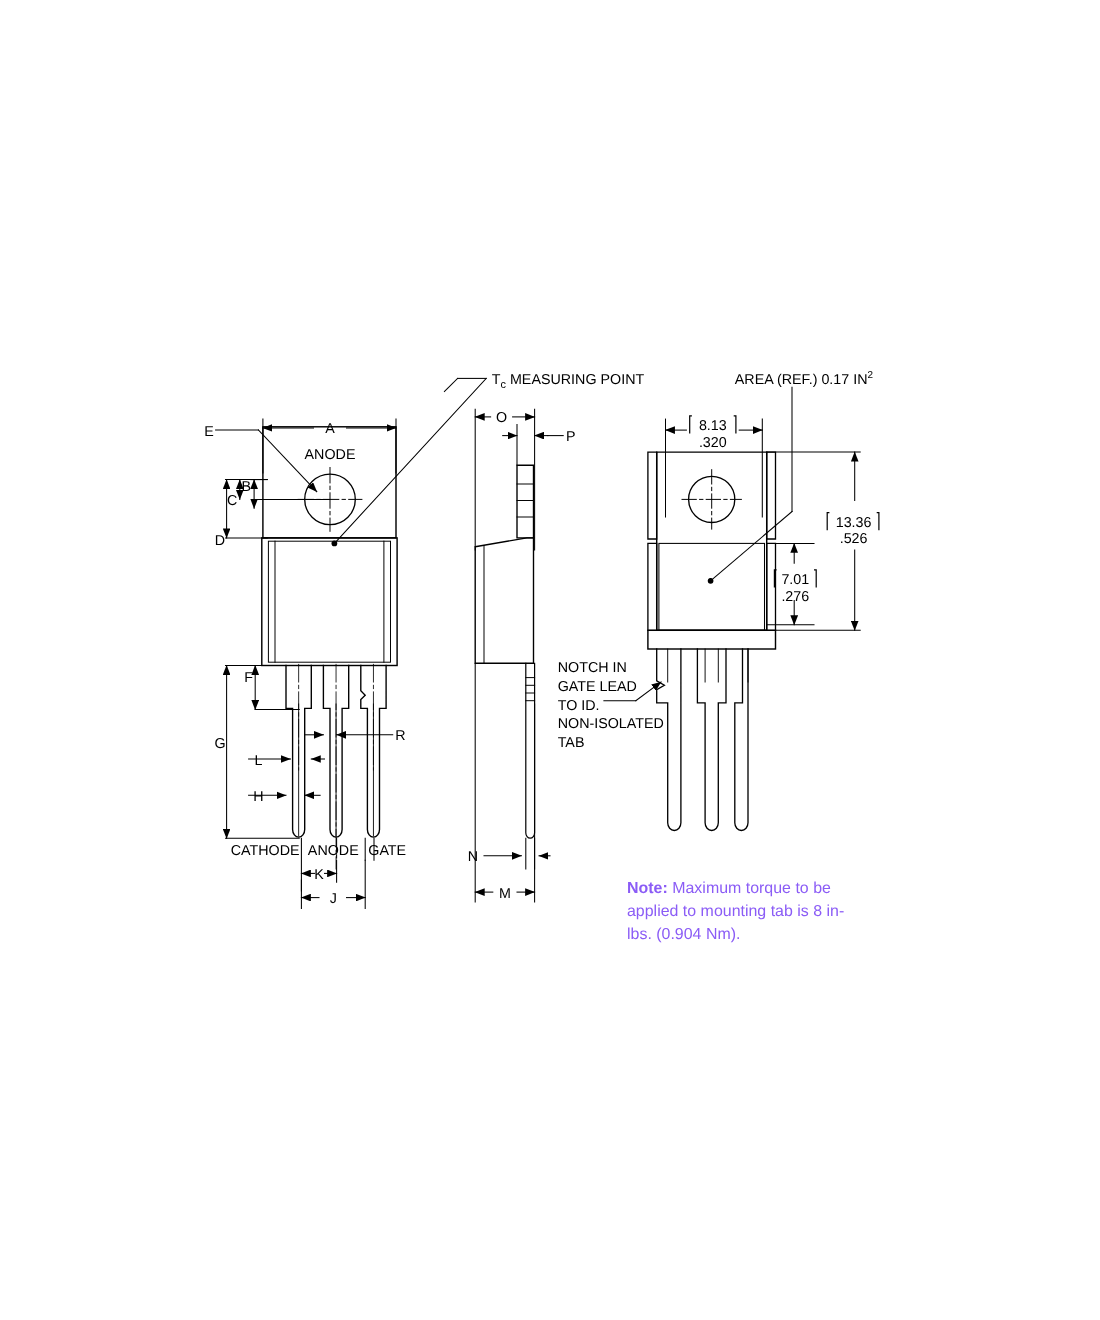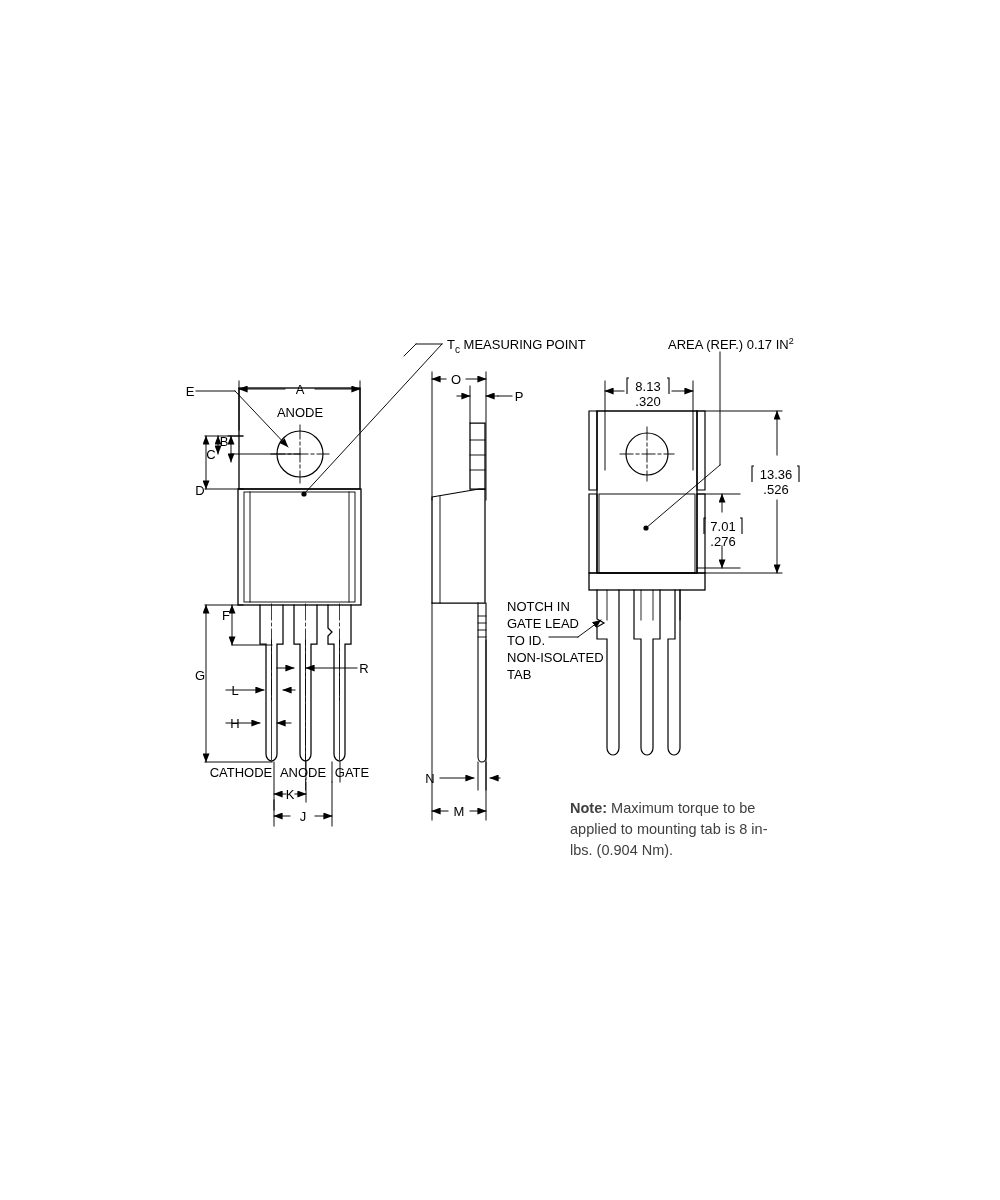--- a/index.html
+++ b/index.html
@@ -3,21 +3,21 @@
 <meta charset="utf-8">
 <style>
   html,body{margin:0;padding:0;background:#ffffff;}
   body{width:1000px;height:1200px;overflow:hidden;
        font-family:"Liberation Sans", sans-serif;color:#000;}
   #stage{position:relative;width:1000px;height:1200px;}
   svg{display:block;}
   .lbl{font-family:"Liberation Sans", sans-serif;font-size:13px;fill:#000;}
   .dim-letter{font-family:"Liberation Sans", sans-serif;font-size:13px;fill:#000;}
   .note{position:absolute;font-family:"Liberation Sans", sans-serif;
-        font-size:14.5px;line-height:21px;color:#404040;}
+        font-size:14.5px;line-height:21px;color:#8b5cf6;}
 </style>
 </head>
 <body>
 
 <div id="stage">
 
 <svg width="1000" height="1200" viewBox="0 0 1000 1200">
   <defs>
     <marker id="ah" markerWidth="9" markerHeight="7" refX="8.6" refY="3.5" orient="auto" markerUnits="userSpaceOnUse">
       <path d="M0,0 L9,3.5 L0,7 z" fill="#000"></path>

